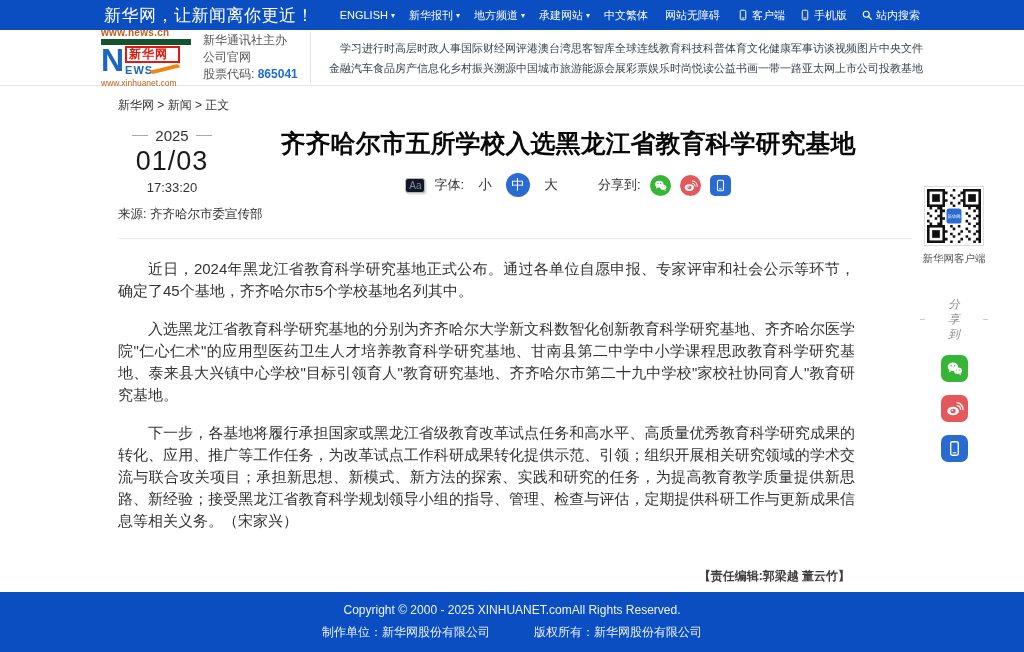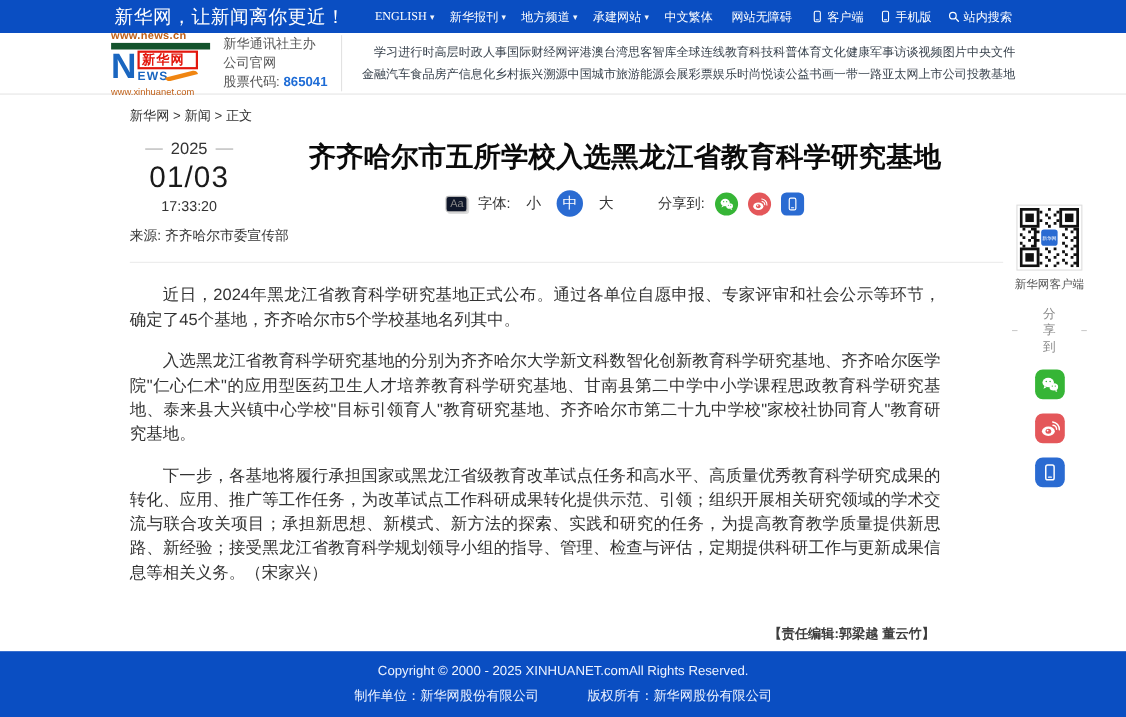--- a/index.html
+++ b/index.html
@@ -8,21 +8,21 @@
     font-family: "Liberation Sans","DejaVu Sans",sans-serif;
     background:#fff; color:#333; position:relative; overflow:hidden;
   }
   a { text-decoration:none; color:inherit; cursor:pointer; }
 
   
   .topbar { height:30px; background:var(--accent-blue,#0a4ec2); }
   .tb-inner { width:816px; margin:0 auto; height:100%; display:flex; align-items:center; justify-content:space-between; }
   .tb-slogan { color:#fff; font-size:17px; letter-spacing:.5px; }
   .tb-right { display:flex; align-items:center; gap:14px; }
-  .tb-menus { display:flex; gap:14px;font-family:Liberation Serif, serif; }
+  .tb-menus { display:flex; gap:14px; }
   .tb-item { color:#fff; font-size:11px; display:inline-flex; align-items:center; gap:3px; white-space:nowrap; }
   .caret { font-size:8px; opacity:.95; }
   .tb-ic { width:12px; height:12px; display:inline-block; }
 
   
   .header { height:56px; background:#fff; border-bottom:1px solid #e5e5e5; }
   .hd-inner { width:822px; margin:0 auto; height:100%; display:flex; align-items:center; }
   .logo { width:90px; flex:none; display:block; }
   .logo-top { font-size:10px; font-weight:bold; color:var(--logo-orange-dark,#c06018); border-bottom:6px solid #14532d; padding-bottom:1px; letter-spacing:.3px; }
   .logo-mid { display:flex; align-items:flex-start; height:31px; margin-top:1px; }
@@ -66,21 +66,21 @@
   .divider { border:none; border-top:1px solid #ececec; margin-top:15px; }
   .body-text { margin-top:19px; width:737px; }
   .para { font-size:15px; line-height:22px; color:#333; text-indent:2em; margin-bottom:16px; text-align:justify; }
   .editor { margin-top:36px; font-size:12px; font-weight:bold; color:#3d3d3d; text-align:right; padding-right:62px; }
 
   
   .sidebar { position:absolute; top:186px; right:36px; width:68px; text-align:center; }
   .qr { width:60px; height:60px; border:1px solid #ddd; padding:2px; margin:0 auto; background:#fff; }
   .qr svg { width:100%; height:100%; display:block; }
   .qr-label { margin-top:6px; font-size:10.5px; color:#555; white-space:nowrap; }
-  .sb-share { margin-top:12px; display:flex; align-items:center; justify-content:center; gap:22px; font-size:11.5px; color:#8a8a8a; }
+  .sb-share { margin-top:31px; display:flex; align-items:center; justify-content:center; gap:22px; font-size:11.5px; color:#8a8a8a;font-style:italic; }
   .sb-share .dash { width:12px; background:#ccc; }
   .sb-ic { width:27px; height:27px; border-radius:7px; margin:13px auto 0; display:flex; align-items:center; justify-content:center; }
   .sb-ic svg { width:19px; height:19px; display:block; }
 
   
   .footer { position:absolute; left:0; right:0; bottom:0; height:60px; background:var(--accent-blue,#0a4ec2); color:#eef3ff; display:flex; flex-direction:column; align-items:center; justify-content:center; gap:7px; font-size:12px; }
   .f1 { display:flex; }
   .f2 { display:flex; gap:44px; }
 </style>
 </head>

